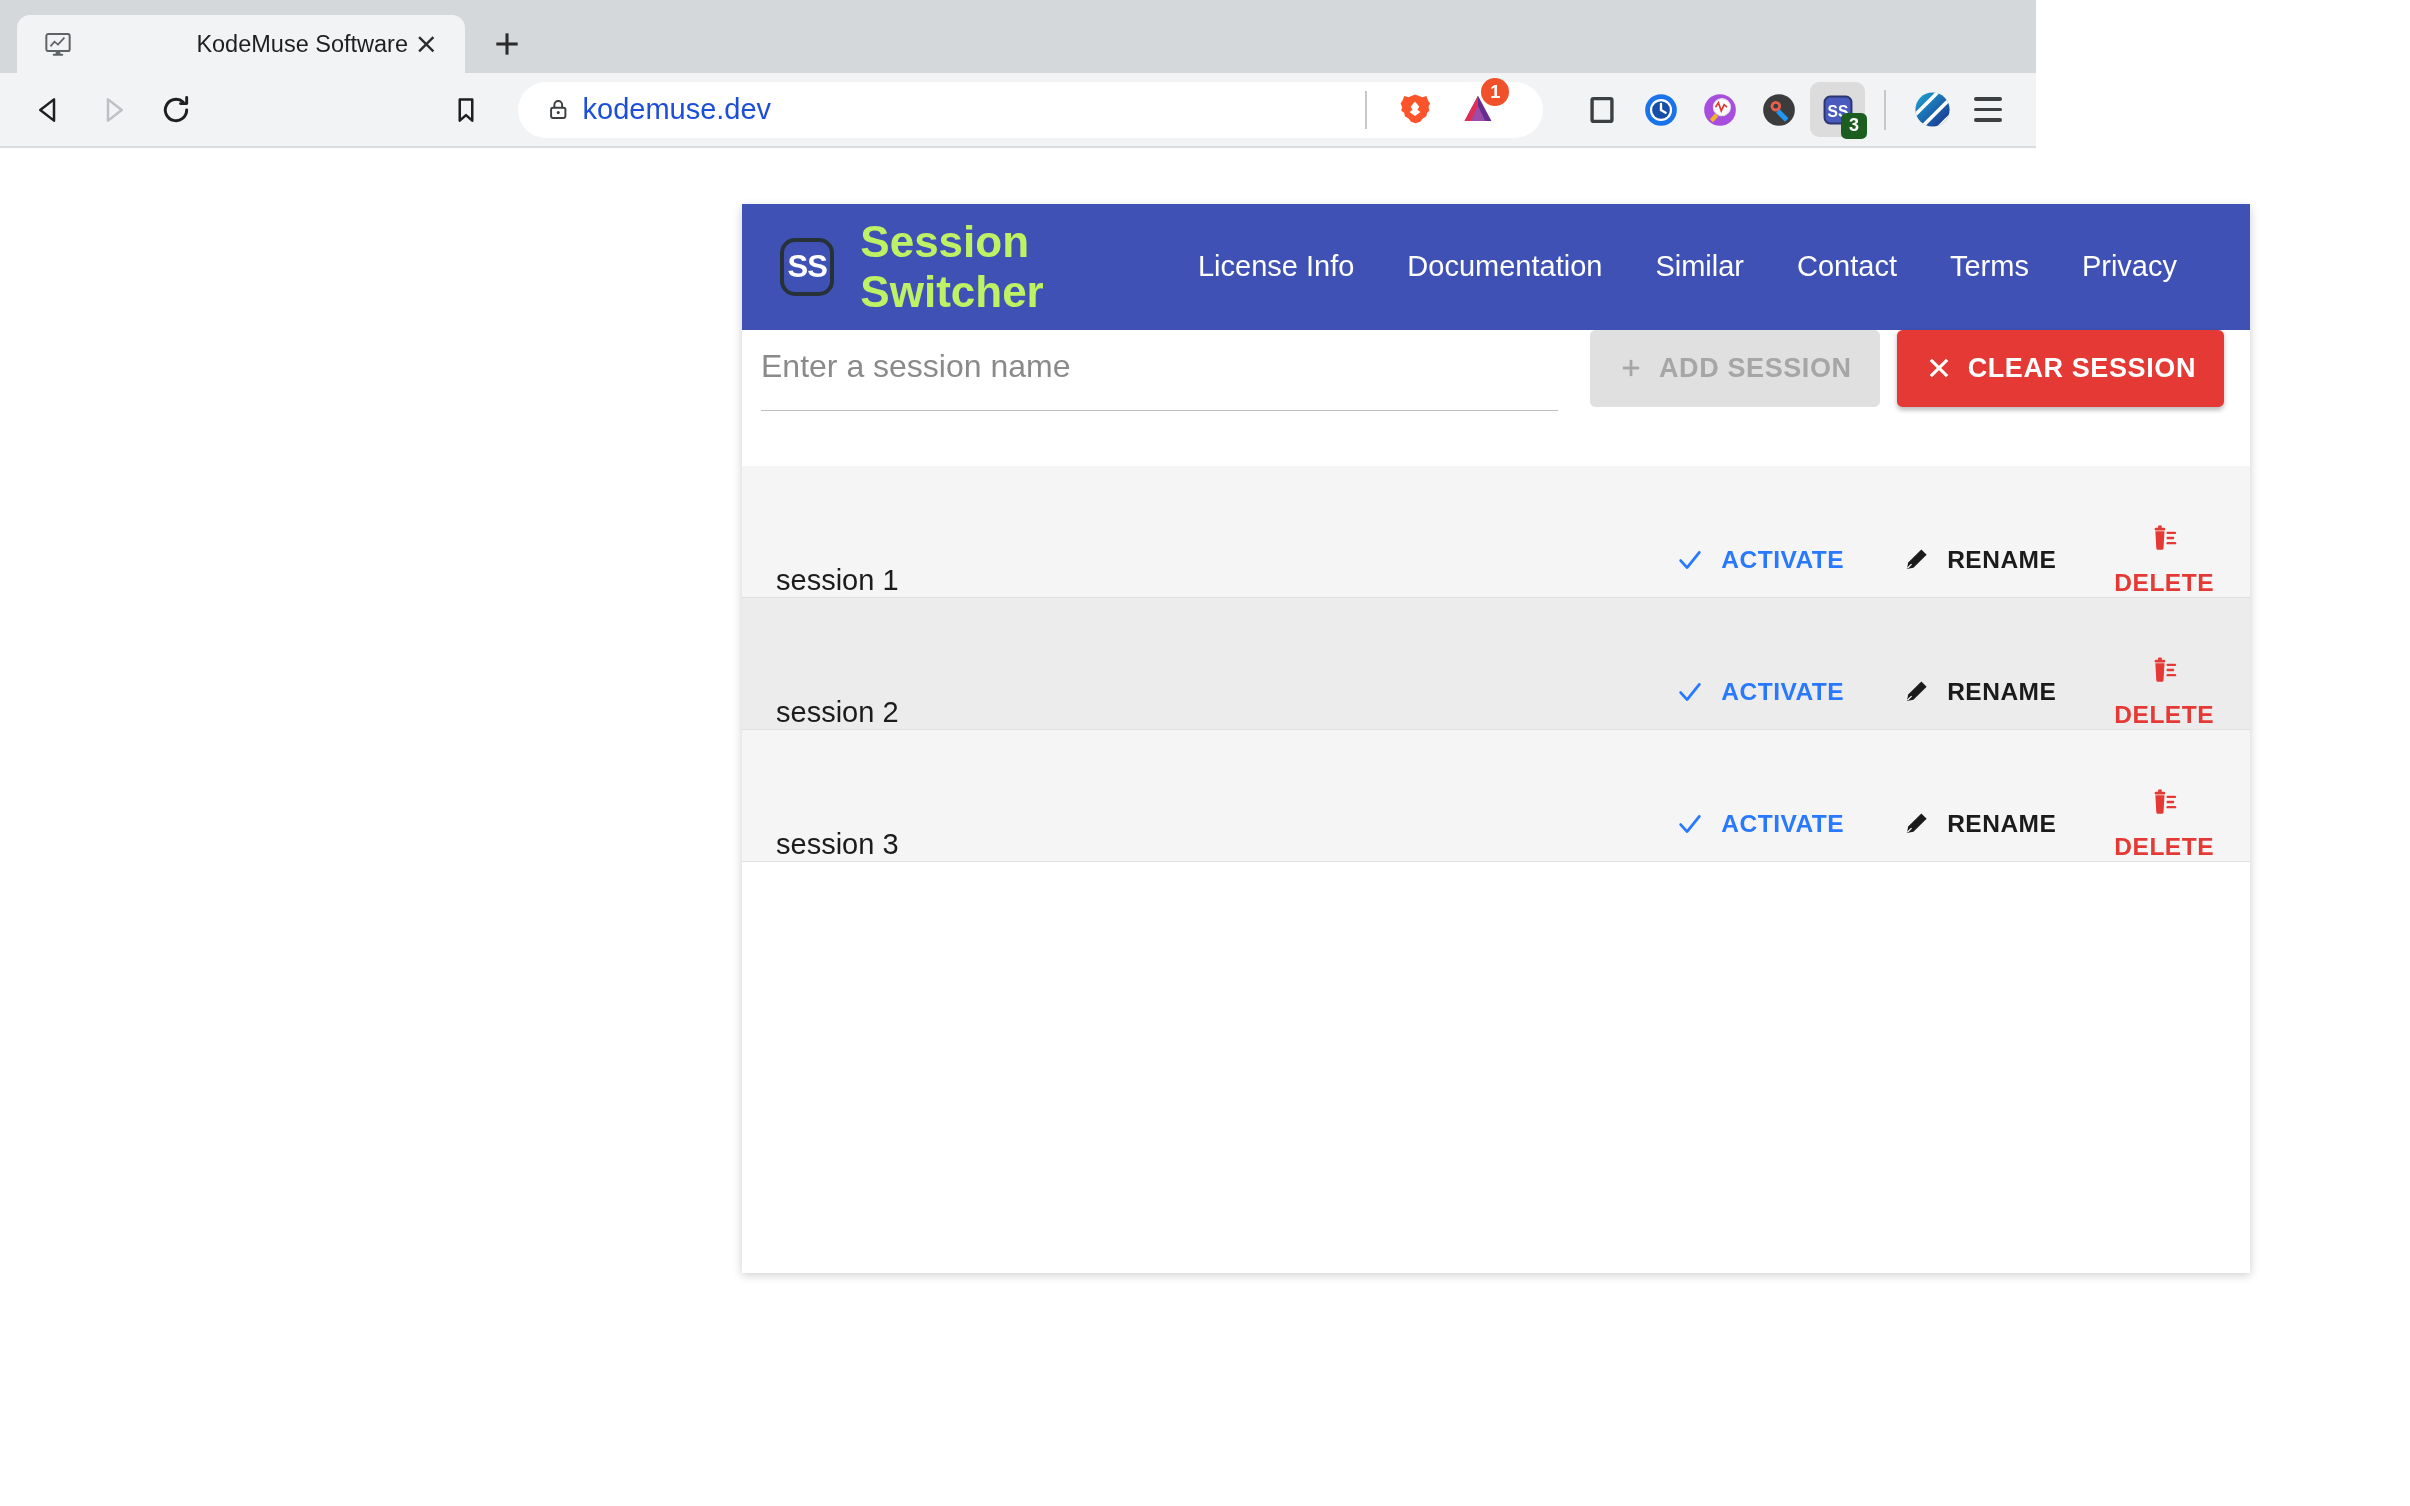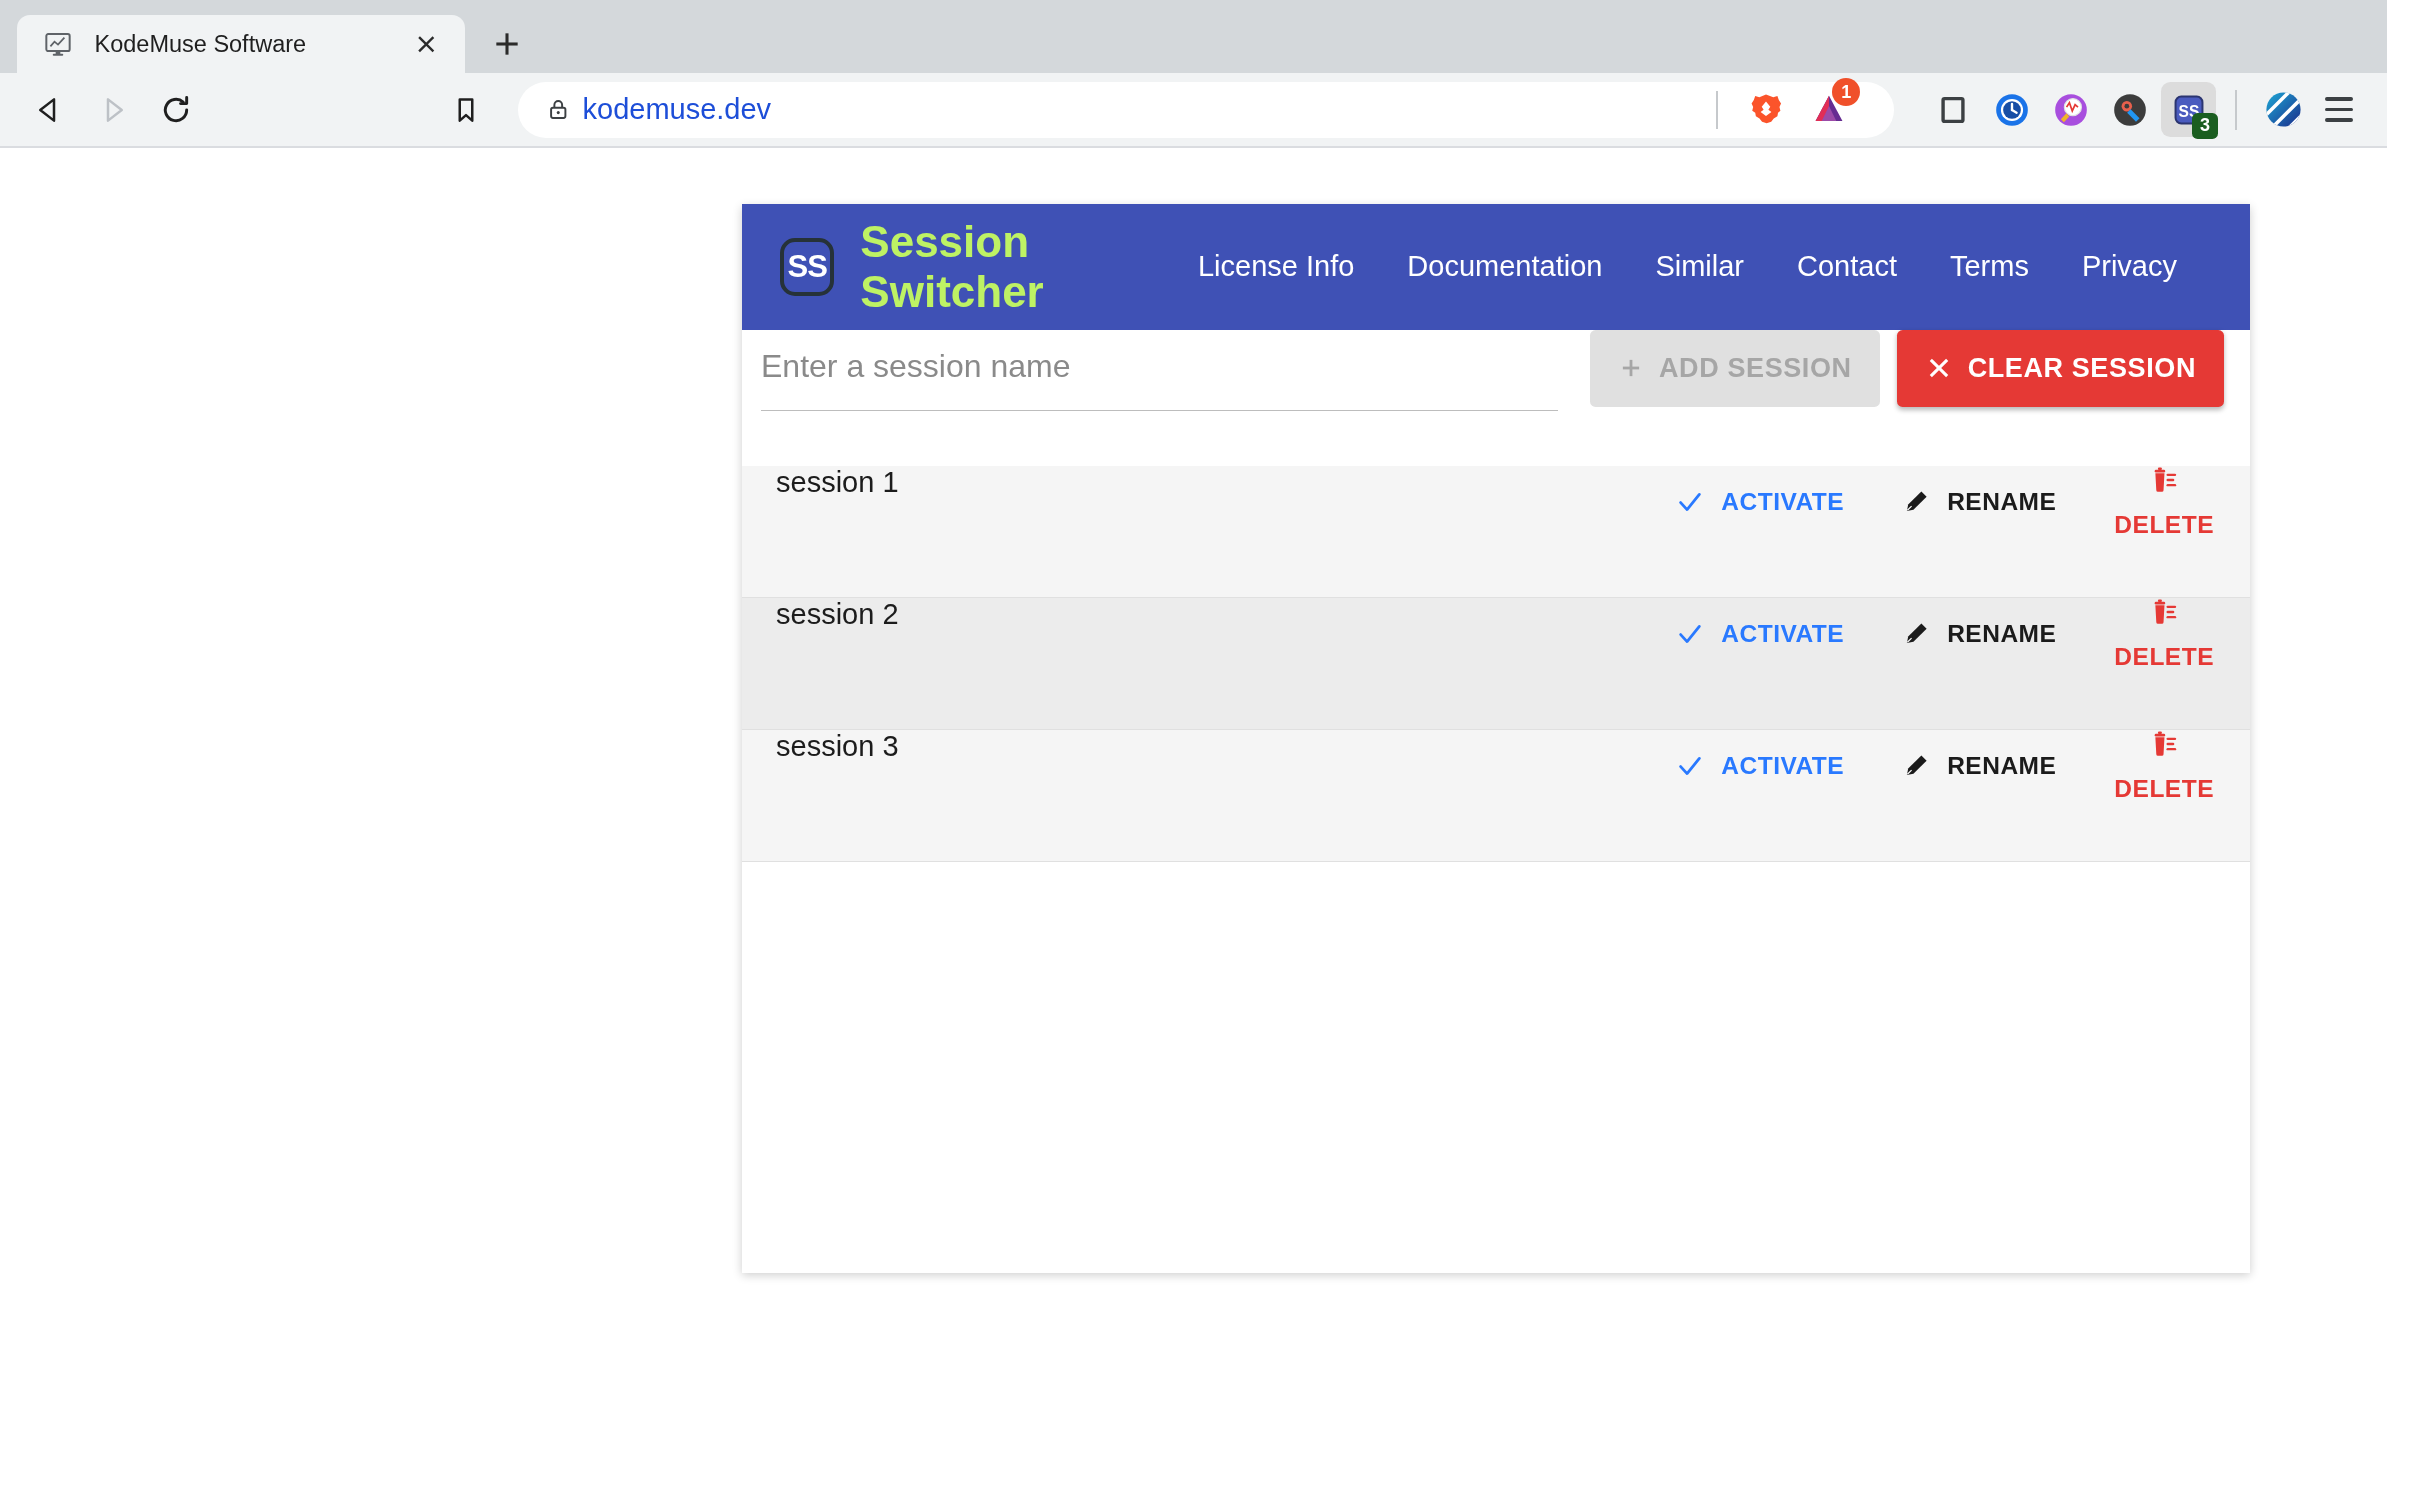--- a/index.html
+++ b/index.html
@@ -4,21 +4,21 @@
 <style>
   * { box-sizing: border-box; margin: 0; padding: 0; }
   html, body {
     width: 2411px; height: 1507px;
     background: #ffffff;
     font-family: "Liberation Sans", sans-serif;
     overflow: hidden;
   }
 
   
-  #browser-chrome { width: 2387px; }
+  #browser-chrome { width: 2036px; text-align: right; }
 
   .tabstrip {
     height: 73px;
     background: #d4d8db;
     display: flex;
     align-items: flex-end;
     padding-left: 17px;
     position: relative;
   }
   .tab {
@@ -241,21 +241,21 @@
     background: #e53935;
     color: #ffffff;
     margin-left: 17px;
     min-width: 288px;
     box-shadow: 0 2.8px 5.6px rgba(0,0,0,0.28);
   }
 
   .session-list { background: #ffffff; }
   .session-row {
     height: 132px;
-    display: flex; align-items: flex-start;
+    display: flex; align-items: flex-end;
     padding: 0 36px 0 34px;
     border-bottom: 1.9px solid #e0e0e0;
   }
   .session-row.odd  { background: #f5f5f5; }
   .session-row.even { background: #ececec; gap: 26px; }
   .session-name {
     font-size: 29px;
     color: #1c1c1c;
   }
   .row-actions {

